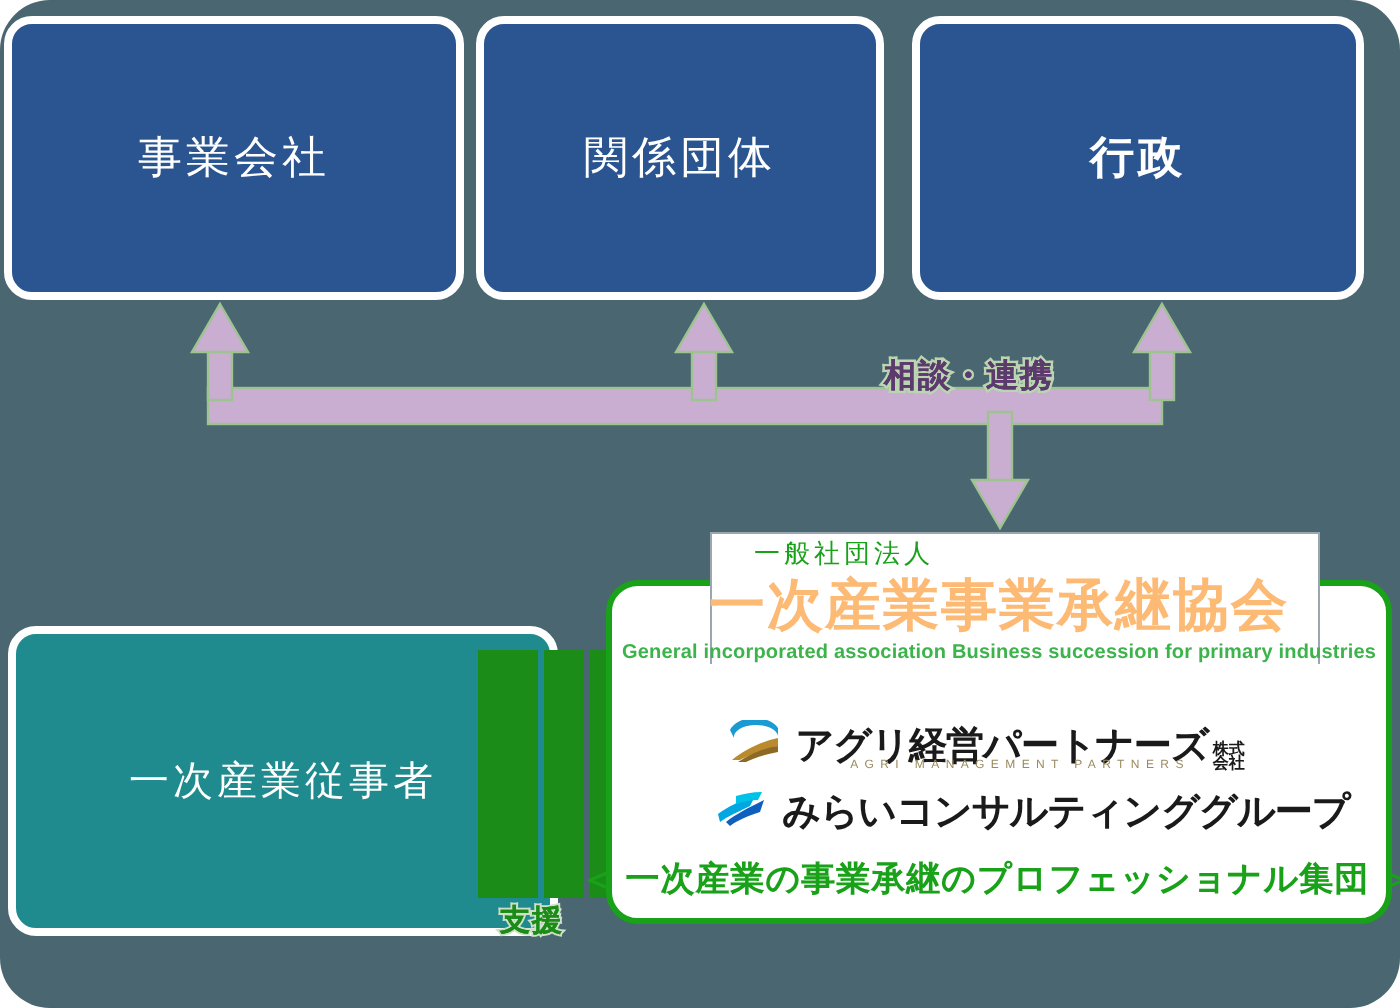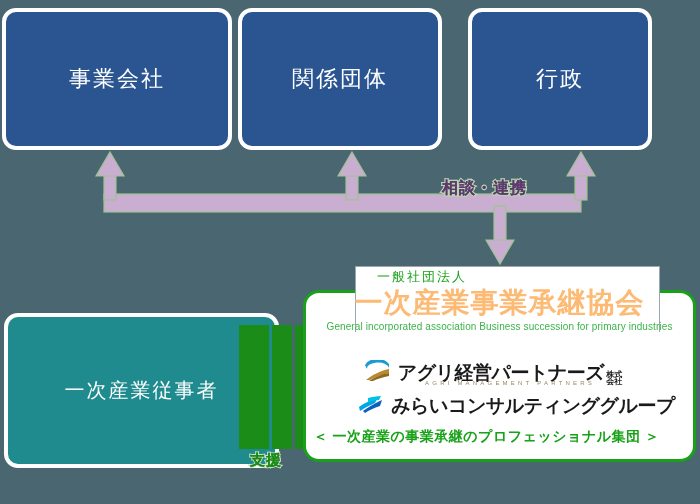--- a/index.html
+++ b/index.html
@@ -5,20 +5,21 @@
   * { box-sizing: border-box; margin: 0; padding: 0; }
   html, body {
     width: 700px; height: 504px;
     overflow: hidden;
     font-family: "Liberation Sans", "DejaVu Sans", sans-serif;
   }
   #canvas {
     position: relative;
     width: 700px; height: 504px;
     background: #4a6670;
+    border-radius: 25px;
   }
 
   
   .top-box {
     position: absolute;
     top: 8px;
     height: 142px;
     background: #2a5591;
     border: 4px solid #ffffff;
     border-radius: 14px;
@@ -28,21 +29,21 @@
   }
   .top-box .label {
     color: #ffffff;
     font-size: 22px;
     letter-spacing: 2px;
     line-height: 1;
     white-space: nowrap;
   }
   #box-jigyo   { left: 2px;   width: 230px; }
   #box-kankei  { left: 238px; width: 204px; }
-  #box-gyosei  { left: 468px; width: 184px; }
+  #box-gyosei  { left: 456px; width: 226px; font-weight: bold; }
 
   
   .arrow-layer { position: absolute; inset: 0; pointer-events: none; }
   .arrow-label {
     position: absolute;
     left: 442px; top: 178px;
     font-size: 16px;
     font-weight: bold;
     letter-spacing: 1px;
     color: #5d3a6e;
@@ -154,20 +155,21 @@
     white-space: nowrap;
     margin-top: 1px;
     font-weight: bold;
   }
   #assoc-en {
     font-size: 10px;
     color: #3cb34b;
     letter-spacing: 0.1px;
     margin-top: 3px;
     white-space: nowrap;
+    font-weight: bold;
   }
 
   
   .logo-row {
     position: absolute;
     left: 303px;
     width: 379px;
     display: flex;
     align-items: center;
     justify-content: center;
@@ -202,21 +204,21 @@
     color: #9a8a5e;
     white-space: nowrap;
   }
   #agri-name-wrap { position: relative; display: flex; align-items: flex-end; gap: 2px; }
 
   #assoc-tagline {
     position: absolute;
     left: 290px; top: 428px;
     width: 393px;
     text-align: center;
-    font-size: 14px;
+    font-size: 17px;
     font-weight: bold;
     color: #19a219;
     letter-spacing: 0.5px;
     white-space: nowrap;
     z-index: 4;
   }
 </style>
 </head>
 <body>
 

